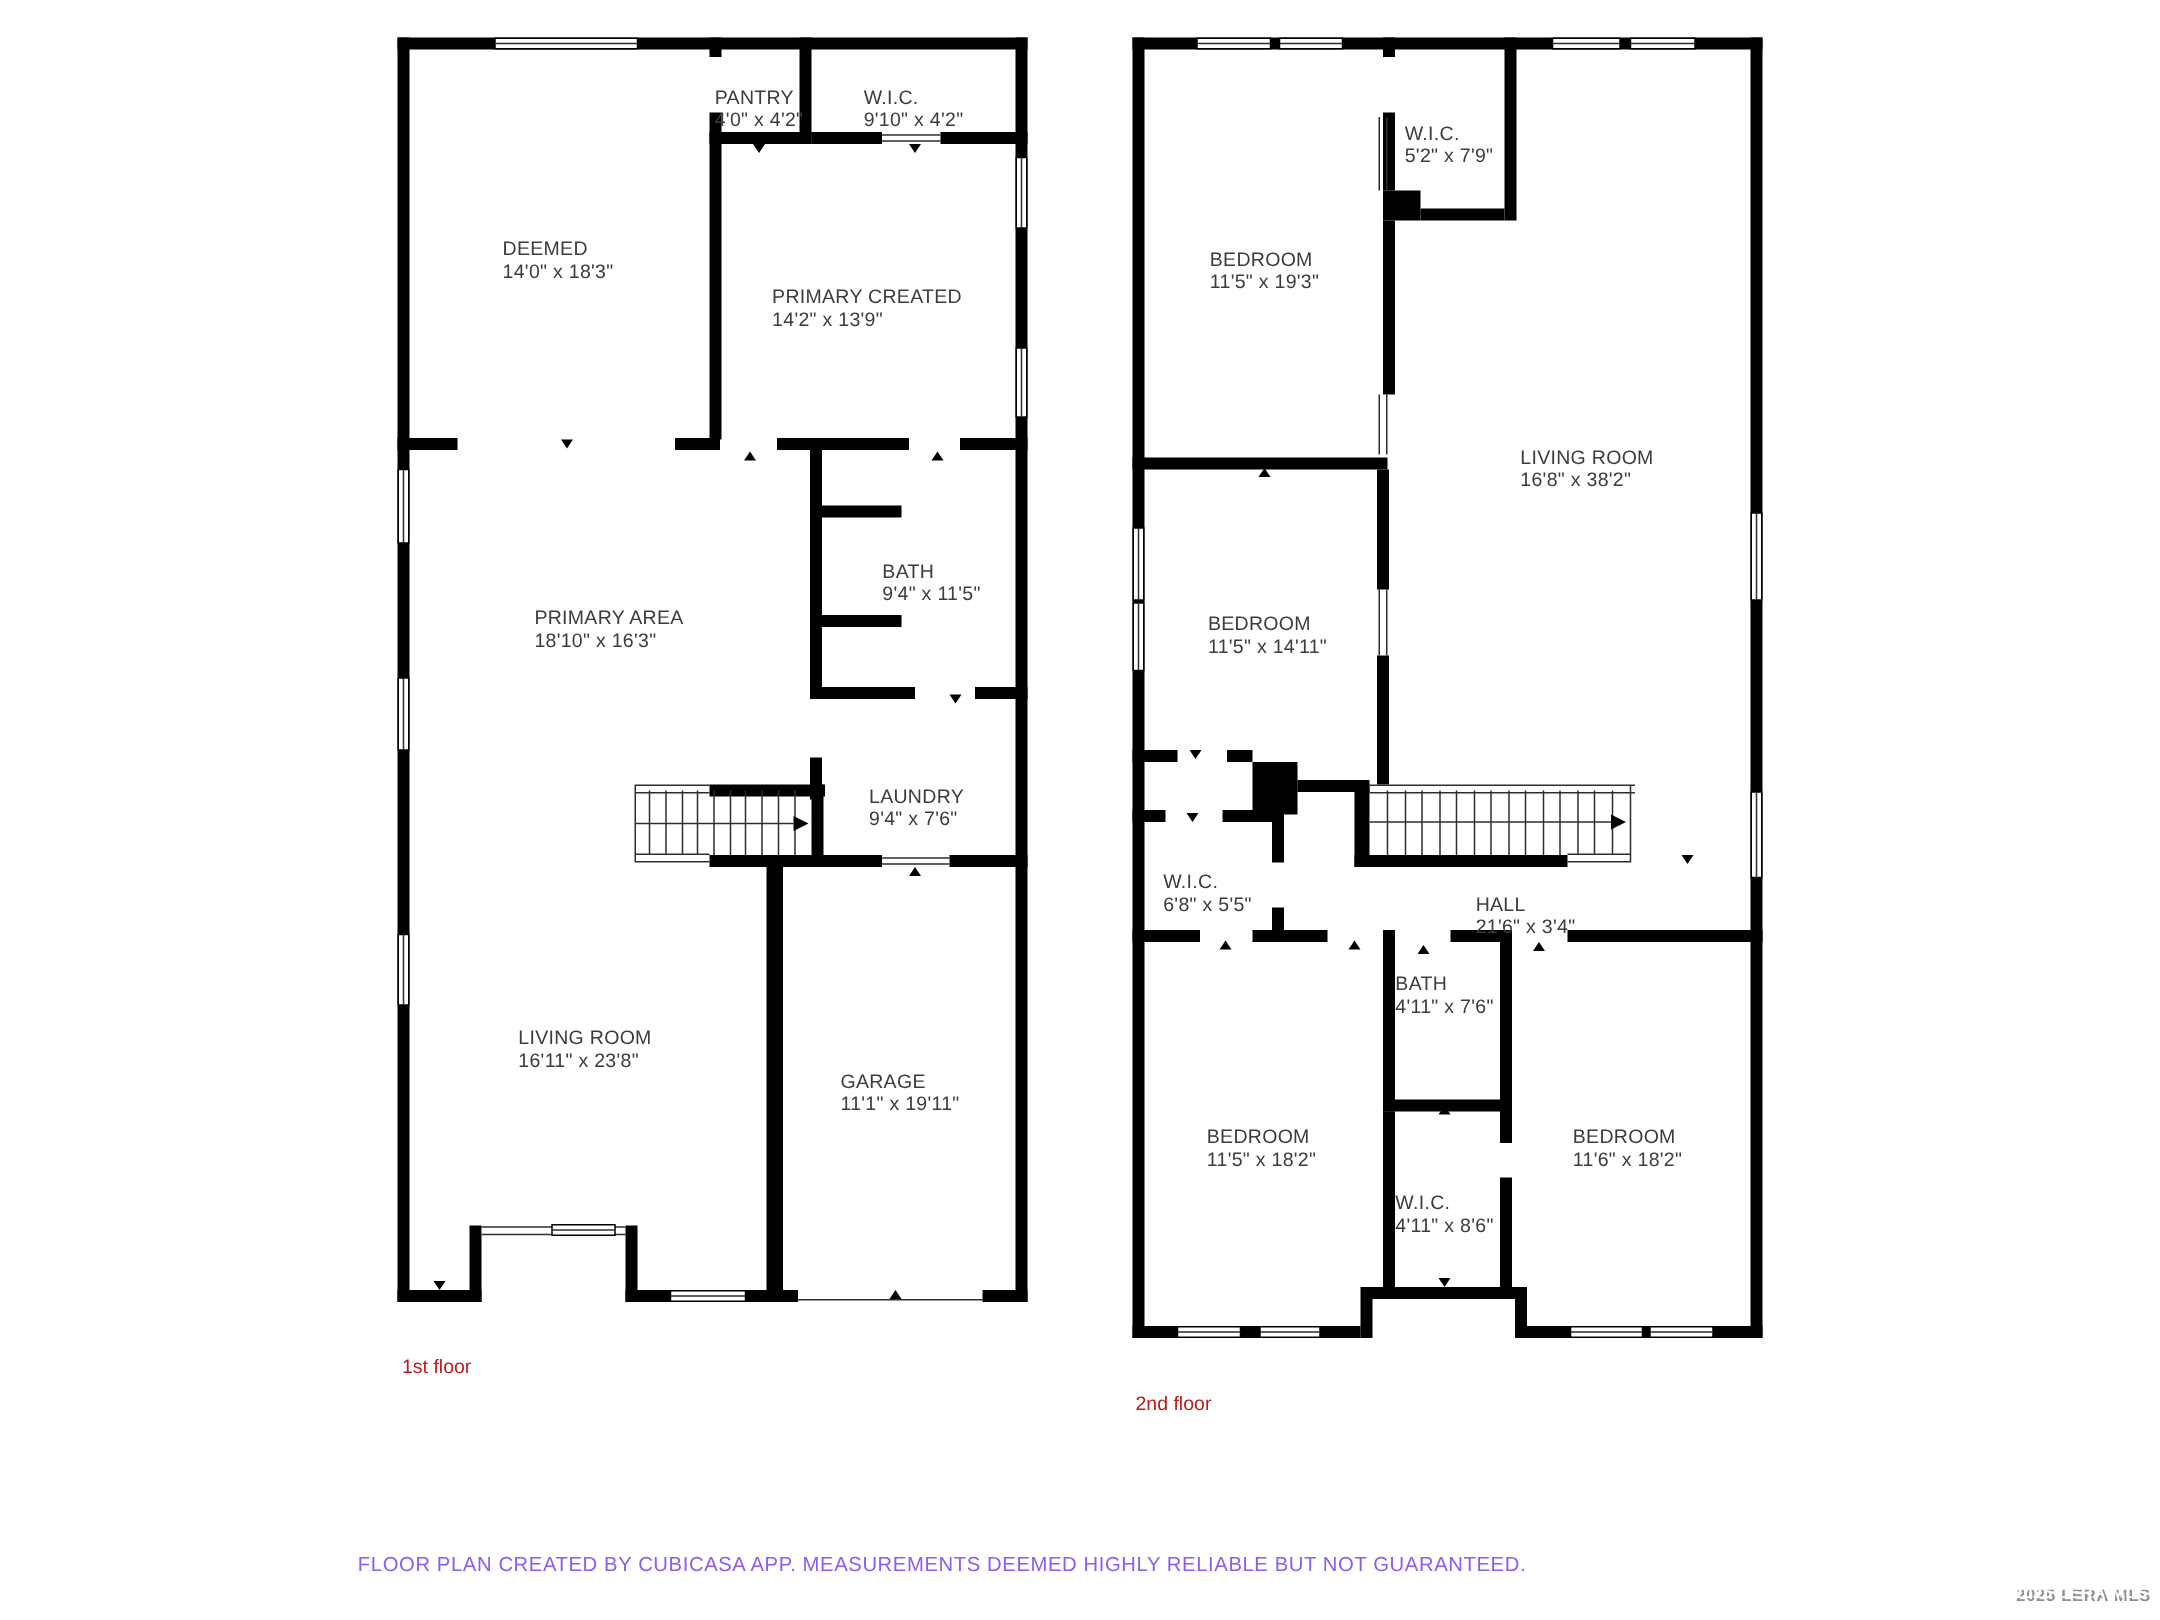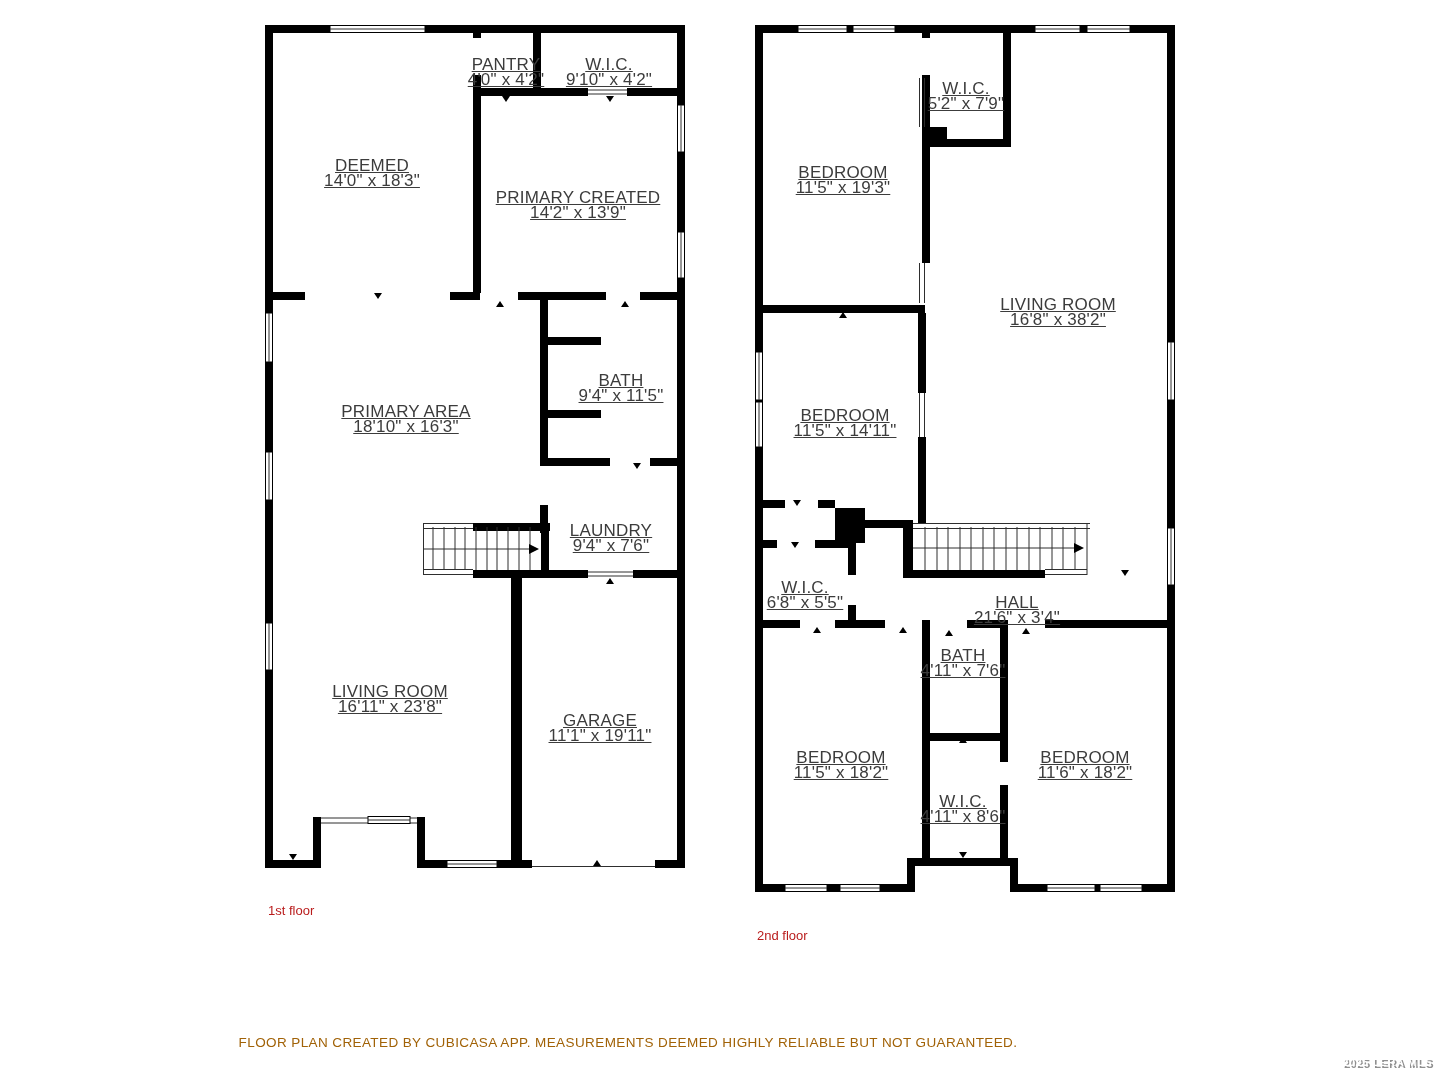--- a/index.html
+++ b/index.html
@@ -4,25 +4,25 @@
 <style>
   html,body{margin:0;padding:0;background:#ffffff;}
   #stage{position:relative;width:1440px;height:1080px;background:#ffffff;overflow:hidden;
          font-family:"Liberation Sans", sans-serif;}
   #plan-svg{position:absolute;left:0;top:0;}
   .wall{fill:#000000;}
   .win{fill:#ffffff;stroke:#000000;stroke-width:1;}
   .thin{stroke:#2e2e2e;stroke-width:1;fill:none;}
   .mid{stroke:#2e2e2e;stroke-width:1;fill:none;}
   .mark{fill:#000000;}
-  .rl{position:absolute;transform:translate(-50%,-50%);text-align:center;
-      font-size:17px;line-height:15px;color:#3c3c3c;white-space:nowrap;letter-spacing:.2px;text-decoration:underline;}
+  .rl{position:absolute;transform:translate(-50%,-50%);text-align:left;
+      font-size:13px;line-height:15px;color:#3c3c3c;white-space:nowrap;letter-spacing:.2px;}
   .floor-label{position:absolute;font-size:13px;color:#b91c1c;}
   #footer-note{position:absolute;left:0;top:1035px;width:1256px;text-align:center;
-      font-size:13.5px;color:#a16207;letter-spacing:.4px;}
+      font-size:13.5px;color:#8b5cf6;letter-spacing:.4px;}
   #watermark{position:absolute;right:8px;top:1056px;font-size:11px;font-weight:bold;
       color:#ffffff;text-shadow:2px 2px 0 #8f8f8f;letter-spacing:.5px;}
 </style>
 </head>
 <body>
 
 <div id="stage">
 
   <svg id="plan-svg" width="1440" height="1080" viewBox="0 0 1440 1080">
 

